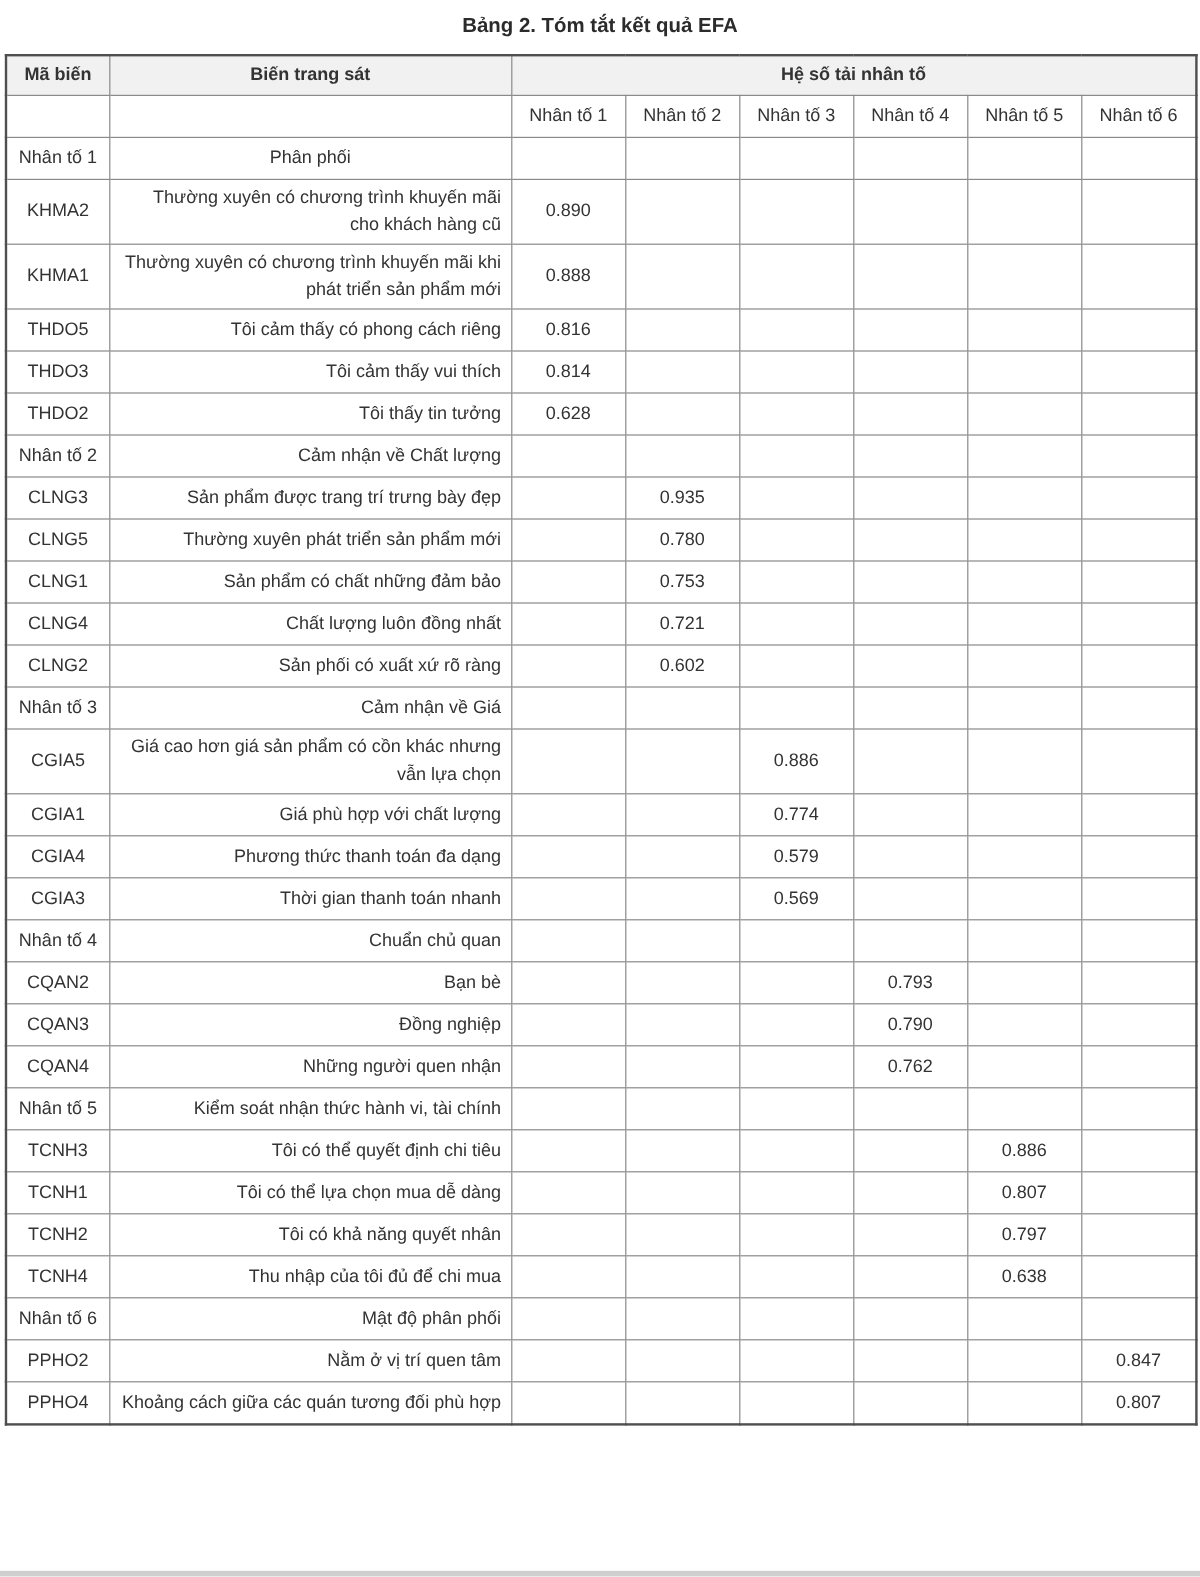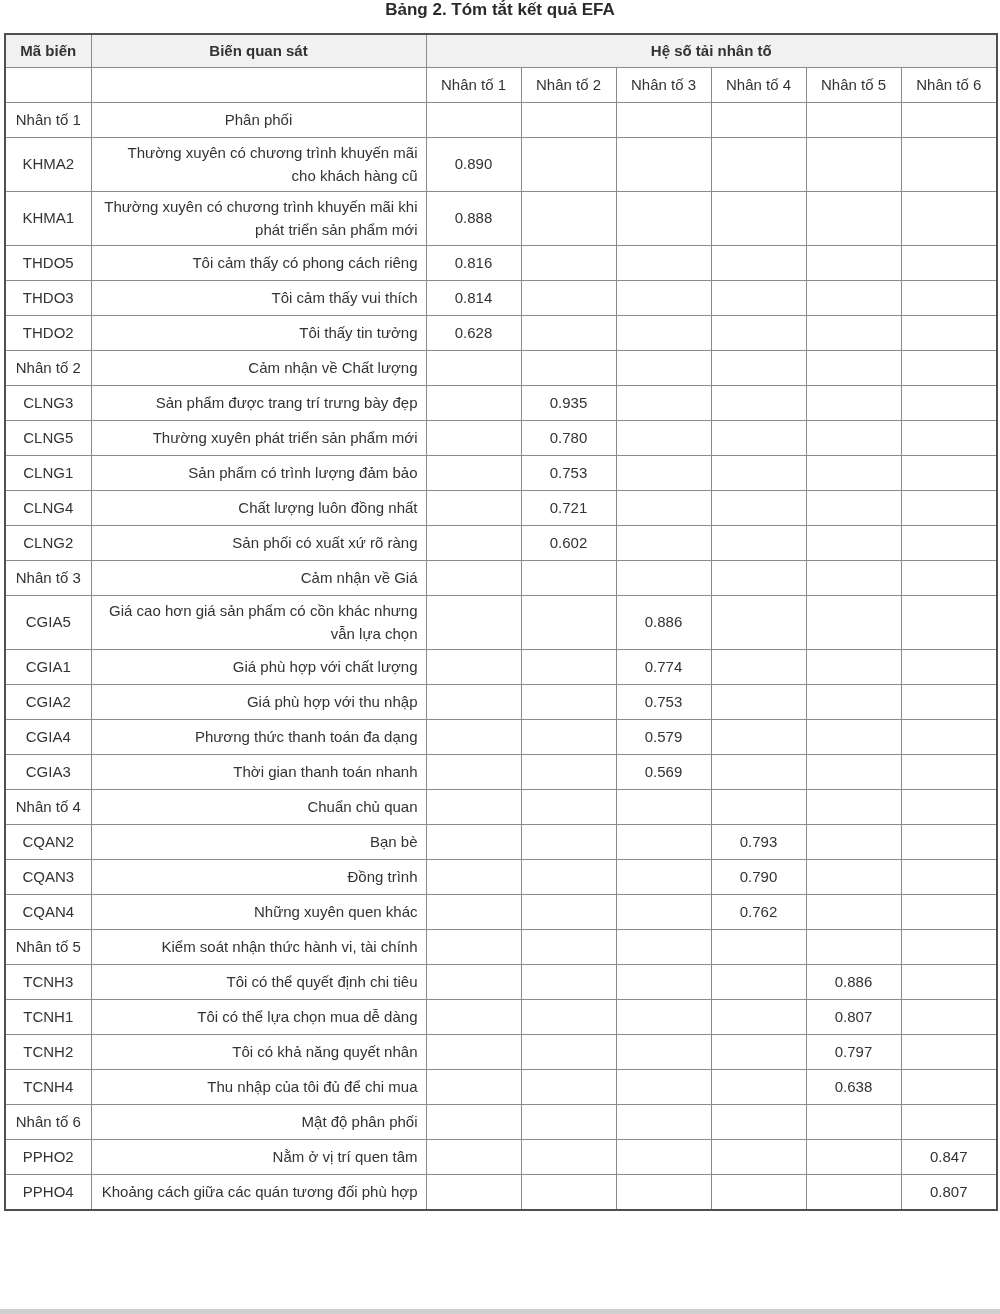--- a/index.html
+++ b/index.html
@@ -15,21 +15,21 @@
     width: 1000px;
     height: 1314px;
     overflow: hidden;
     background: #ffffff;
   }
   .title {
     text-align: center;
     font-weight: bold;
     font-size: 17px;
     color: #2b2b2b;
-    padding-top: 0;
+    padding-top: 12px;
     margin-bottom: 13px;
   }
   table.efa {
     border-collapse: collapse;
     table-layout: fixed;
     margin-left: 4px;
     width: 993px;
     border: 2px solid #4f4f4f;
     font-size: 15px;
   }
@@ -86,21 +86,21 @@
       <col style="width:95px">
         <col style="width:95px">
         <col style="width:95px">
       <col style="width:95px">
         <col style="width:95px">
         <col style="width:96px">
     </colgroup>
     <thead>
       <tr class="h1">
         <th>Mã biến</th>
-        <th>Biến quan sát</th>
+        <th>Biến trang sát</th>
         <th colspan="6">Hệ số tải nhân tố</th>
       </tr>
       <tr class="h2">
         <th></th>
         <th></th>
         <th>Nhân tố 1</th>
         <th>Nhân tố 2</th>
         <th>Nhân tố 3</th>
         <th>Nhân tố 4</th>
         <th>Nhân tố 5</th>
@@ -193,21 +193,21 @@
           <td class="obs">Thường xuyên phát triển sản phẩm mới</td>
           <td class="val"></td>
           <td class="val">0.780</td>
           <td class="val"></td>
           <td class="val"></td>
           <td class="val"></td>
           <td class="val"></td>
         </tr>
         <tr class="item">
           <td class="code">CLNG1</td>
-          <td class="obs">Sản phẩm có trình lượng đảm bảo</td>
+          <td class="obs">Sản phẩm có chất những đảm bảo</td>
           <td class="val"></td>
           <td class="val">0.753</td>
           <td class="val"></td>
           <td class="val"></td>
           <td class="val"></td>
           <td class="val"></td>
         </tr>
         <tr class="item">
           <td class="code">CLNG4</td>
           <td class="obs">Chất lượng luôn đồng nhất</td>
@@ -252,30 +252,20 @@
           <td class="code">CGIA1</td>
           <td class="obs">Giá phù hợp với chất lượng</td>
           <td class="val"></td>
           <td class="val"></td>
           <td class="val">0.774</td>
           <td class="val"></td>
           <td class="val"></td>
           <td class="val"></td>
         </tr>
         <tr class="item">
-          <td class="code">CGIA2</td>
-          <td class="obs">Giá phù hợp với thu nhập</td>
-          <td class="val"></td>
-          <td class="val"></td>
-          <td class="val">0.753</td>
-          <td class="val"></td>
-          <td class="val"></td>
-          <td class="val"></td>
-        </tr>
-        <tr class="item">
           <td class="code">CGIA4</td>
           <td class="obs">Phương thức thanh toán đa dạng</td>
           <td class="val"></td>
           <td class="val"></td>
           <td class="val">0.579</td>
           <td class="val"></td>
           <td class="val"></td>
           <td class="val"></td>
         </tr>
         <tr class="item">
@@ -303,31 +293,31 @@
           <td class="obs">Bạn bè</td>
           <td class="val"></td>
           <td class="val"></td>
           <td class="val"></td>
           <td class="val">0.793</td>
           <td class="val"></td>
           <td class="val"></td>
         </tr>
         <tr class="item">
           <td class="code">CQAN3</td>
-          <td class="obs">Đồng trình</td>
+          <td class="obs">Đồng nghiệp</td>
           <td class="val"></td>
           <td class="val"></td>
           <td class="val"></td>
           <td class="val">0.790</td>
           <td class="val"></td>
           <td class="val"></td>
         </tr>
         <tr class="item">
           <td class="code">CQAN4</td>
-          <td class="obs">Những xuyên quen khác</td>
+          <td class="obs">Những người quen nhận</td>
           <td class="val"></td>
           <td class="val"></td>
           <td class="val"></td>
           <td class="val">0.762</td>
           <td class="val"></td>
           <td class="val"></td>
         </tr>
         <tr class="group">
           <td class="code">Nhân tố 5</td>
           <td class="obs">Kiểm soát nhận thức hành vi, tài chính</td>

